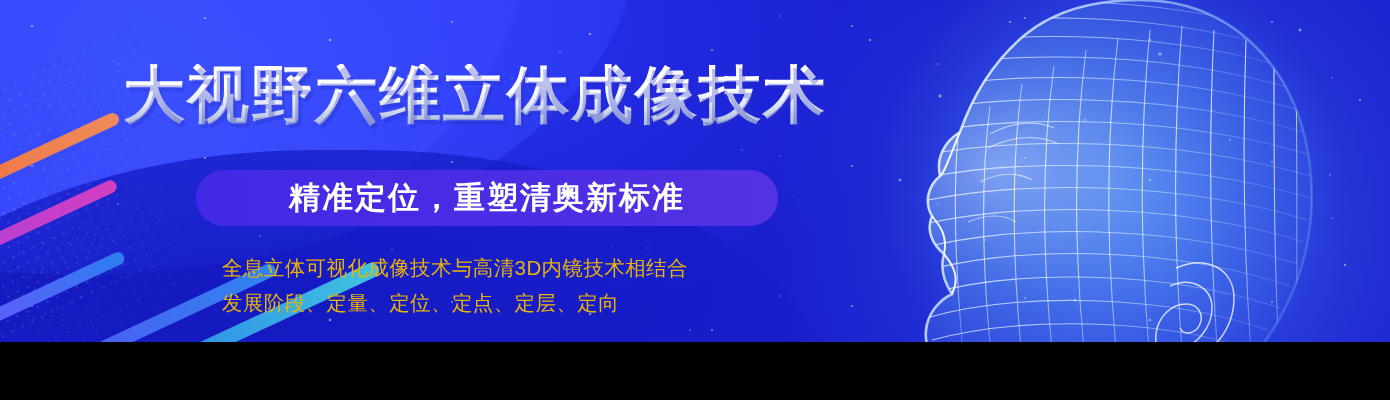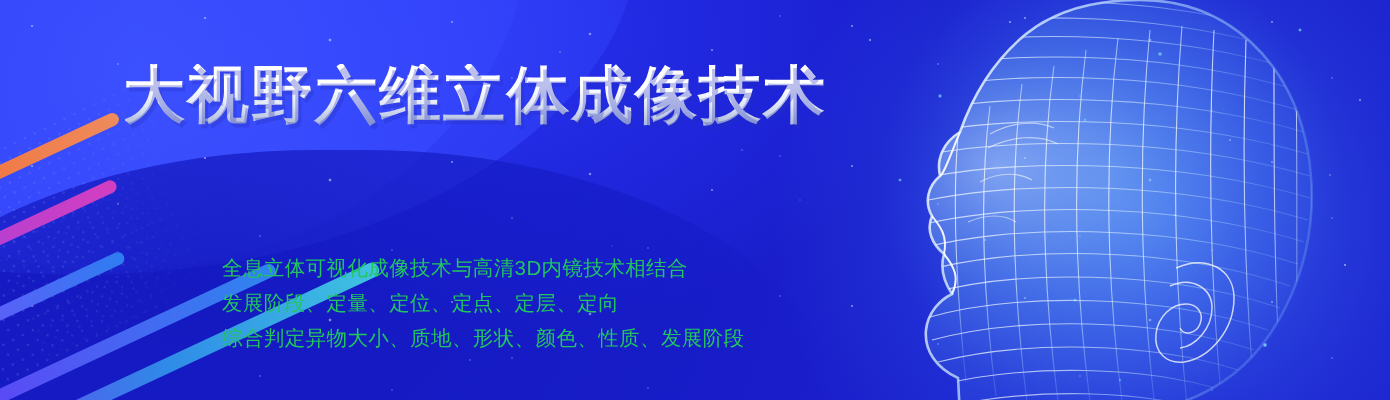--- a/index.html
+++ b/index.html
@@ -6,21 +6,21 @@
   html, body {
     margin: 0;
     padding: 0;
     background: #000;
   }
   * { box-sizing: border-box; }
 
   .banner {
     position: relative;
     width: 1390px;
-    height: 400px;
+    height: 342px;
     overflow: hidden;
     font-family: "Liberation Sans", "DejaVu Sans", sans-serif;
     background: #1b1fcd;
   }
 
   
   .bg-base {
     position: absolute; inset: 0;
     background:
       radial-gradient(ellipse 700px 420px at 30% 8%,  #2a36f2 0%, #1f26dc 45%, #1a1fcb 75%),
@@ -206,21 +206,21 @@
     letter-spacing: 2px;
     white-space: nowrap;
   }
   .desc {
     position: absolute;
     left: 222px; top: 250px;
     width: 600px;
   }
   .desc-line {
     font-size: 20.5px;
-    color: #22c55e;
+    color: #eab308;
     line-height: 35px;
     letter-spacing: .4px;
     white-space: nowrap;
     font-weight: 400;
   }
 </style>
 </head>
 <body>
 
 <div class="banner">
@@ -344,21 +344,23 @@
         <path d="M92,230 C100,240 108,250 104,268"></path>
         <path d="M104,268 C114,280 120,292 112,308"></path>
       </g>
     </svg>
   </div>
 
   <div class="content">
 
     <div class="title">大视野六维立体成像技术</div>
 
+    <div class="subtitle-pill">
+      <span class="subtitle">精准定位，重塑清奥新标准</span>
+    </div>
 
     <div class="desc">
       <div class="desc-line">全息立体可视化成像技术与高清3D内镜技术相结合</div>
       <div class="desc-line">发展阶段、定量、定位、定点、定层、定向</div>
-      <div class="desc-line">综合判定异物大小、质地、形状、颜色、性质、发展阶段</div>
     </div>
 
   </div>
 </div>
 
 </body></html>

